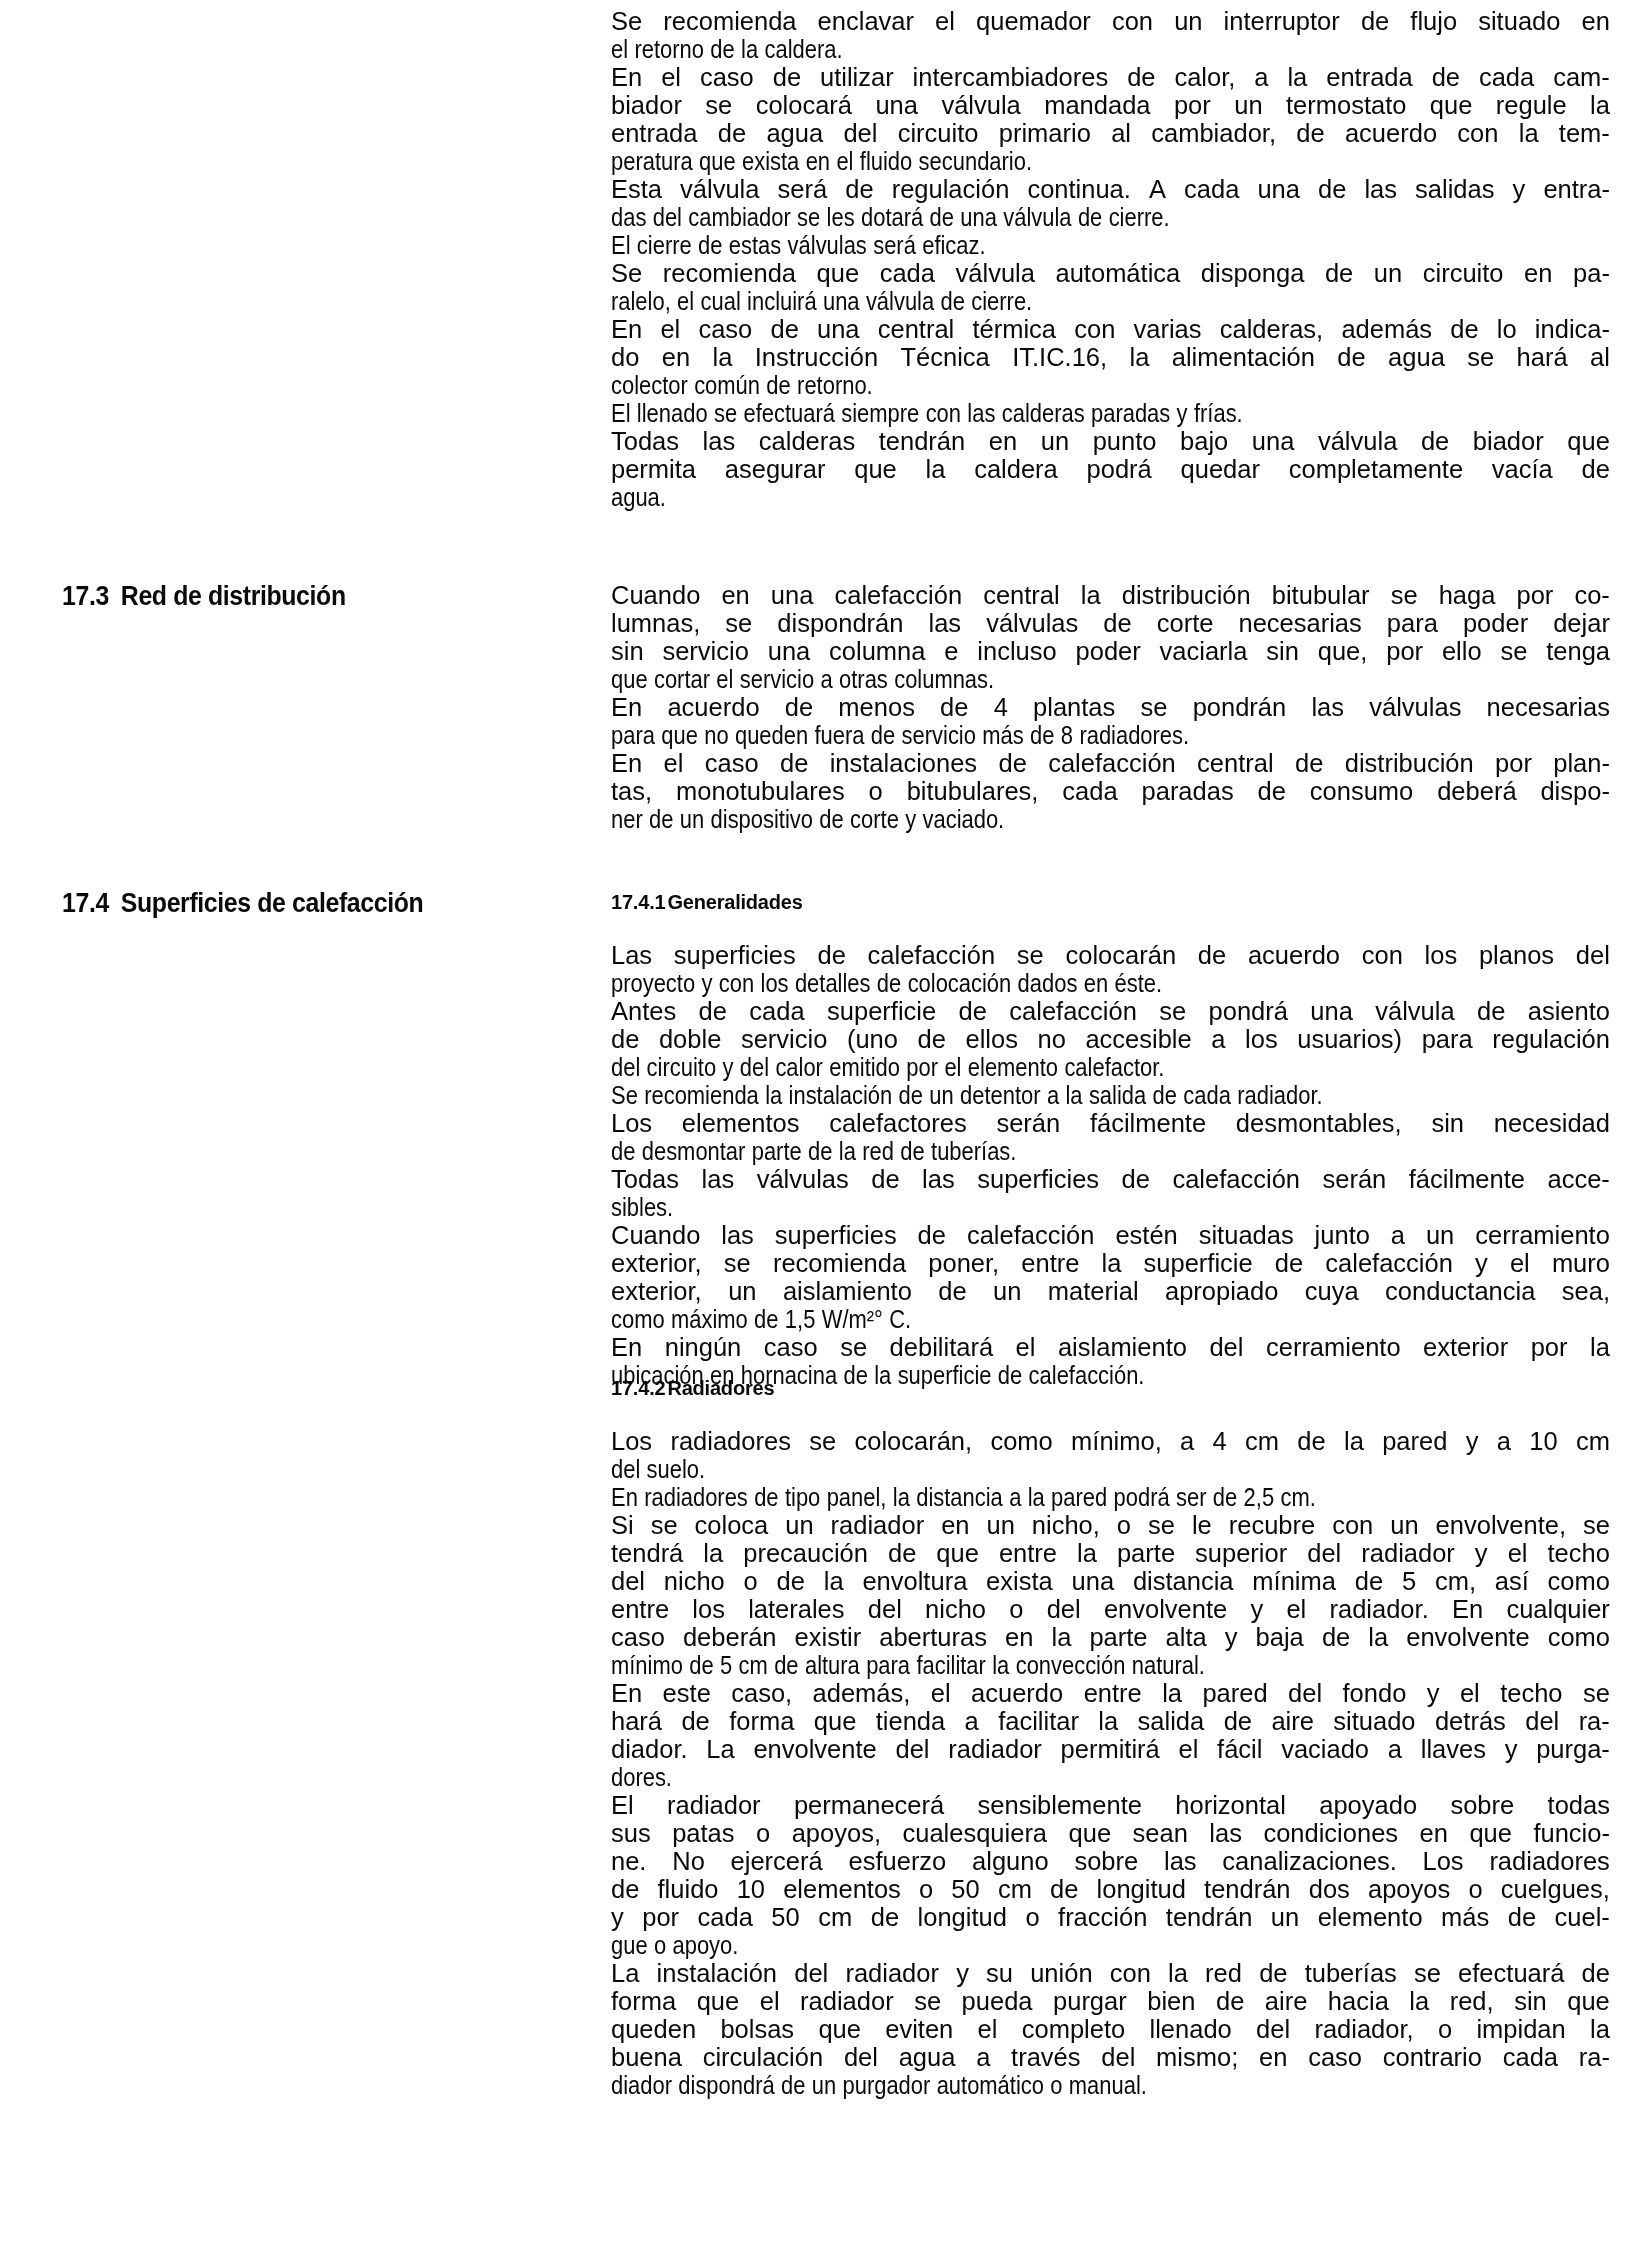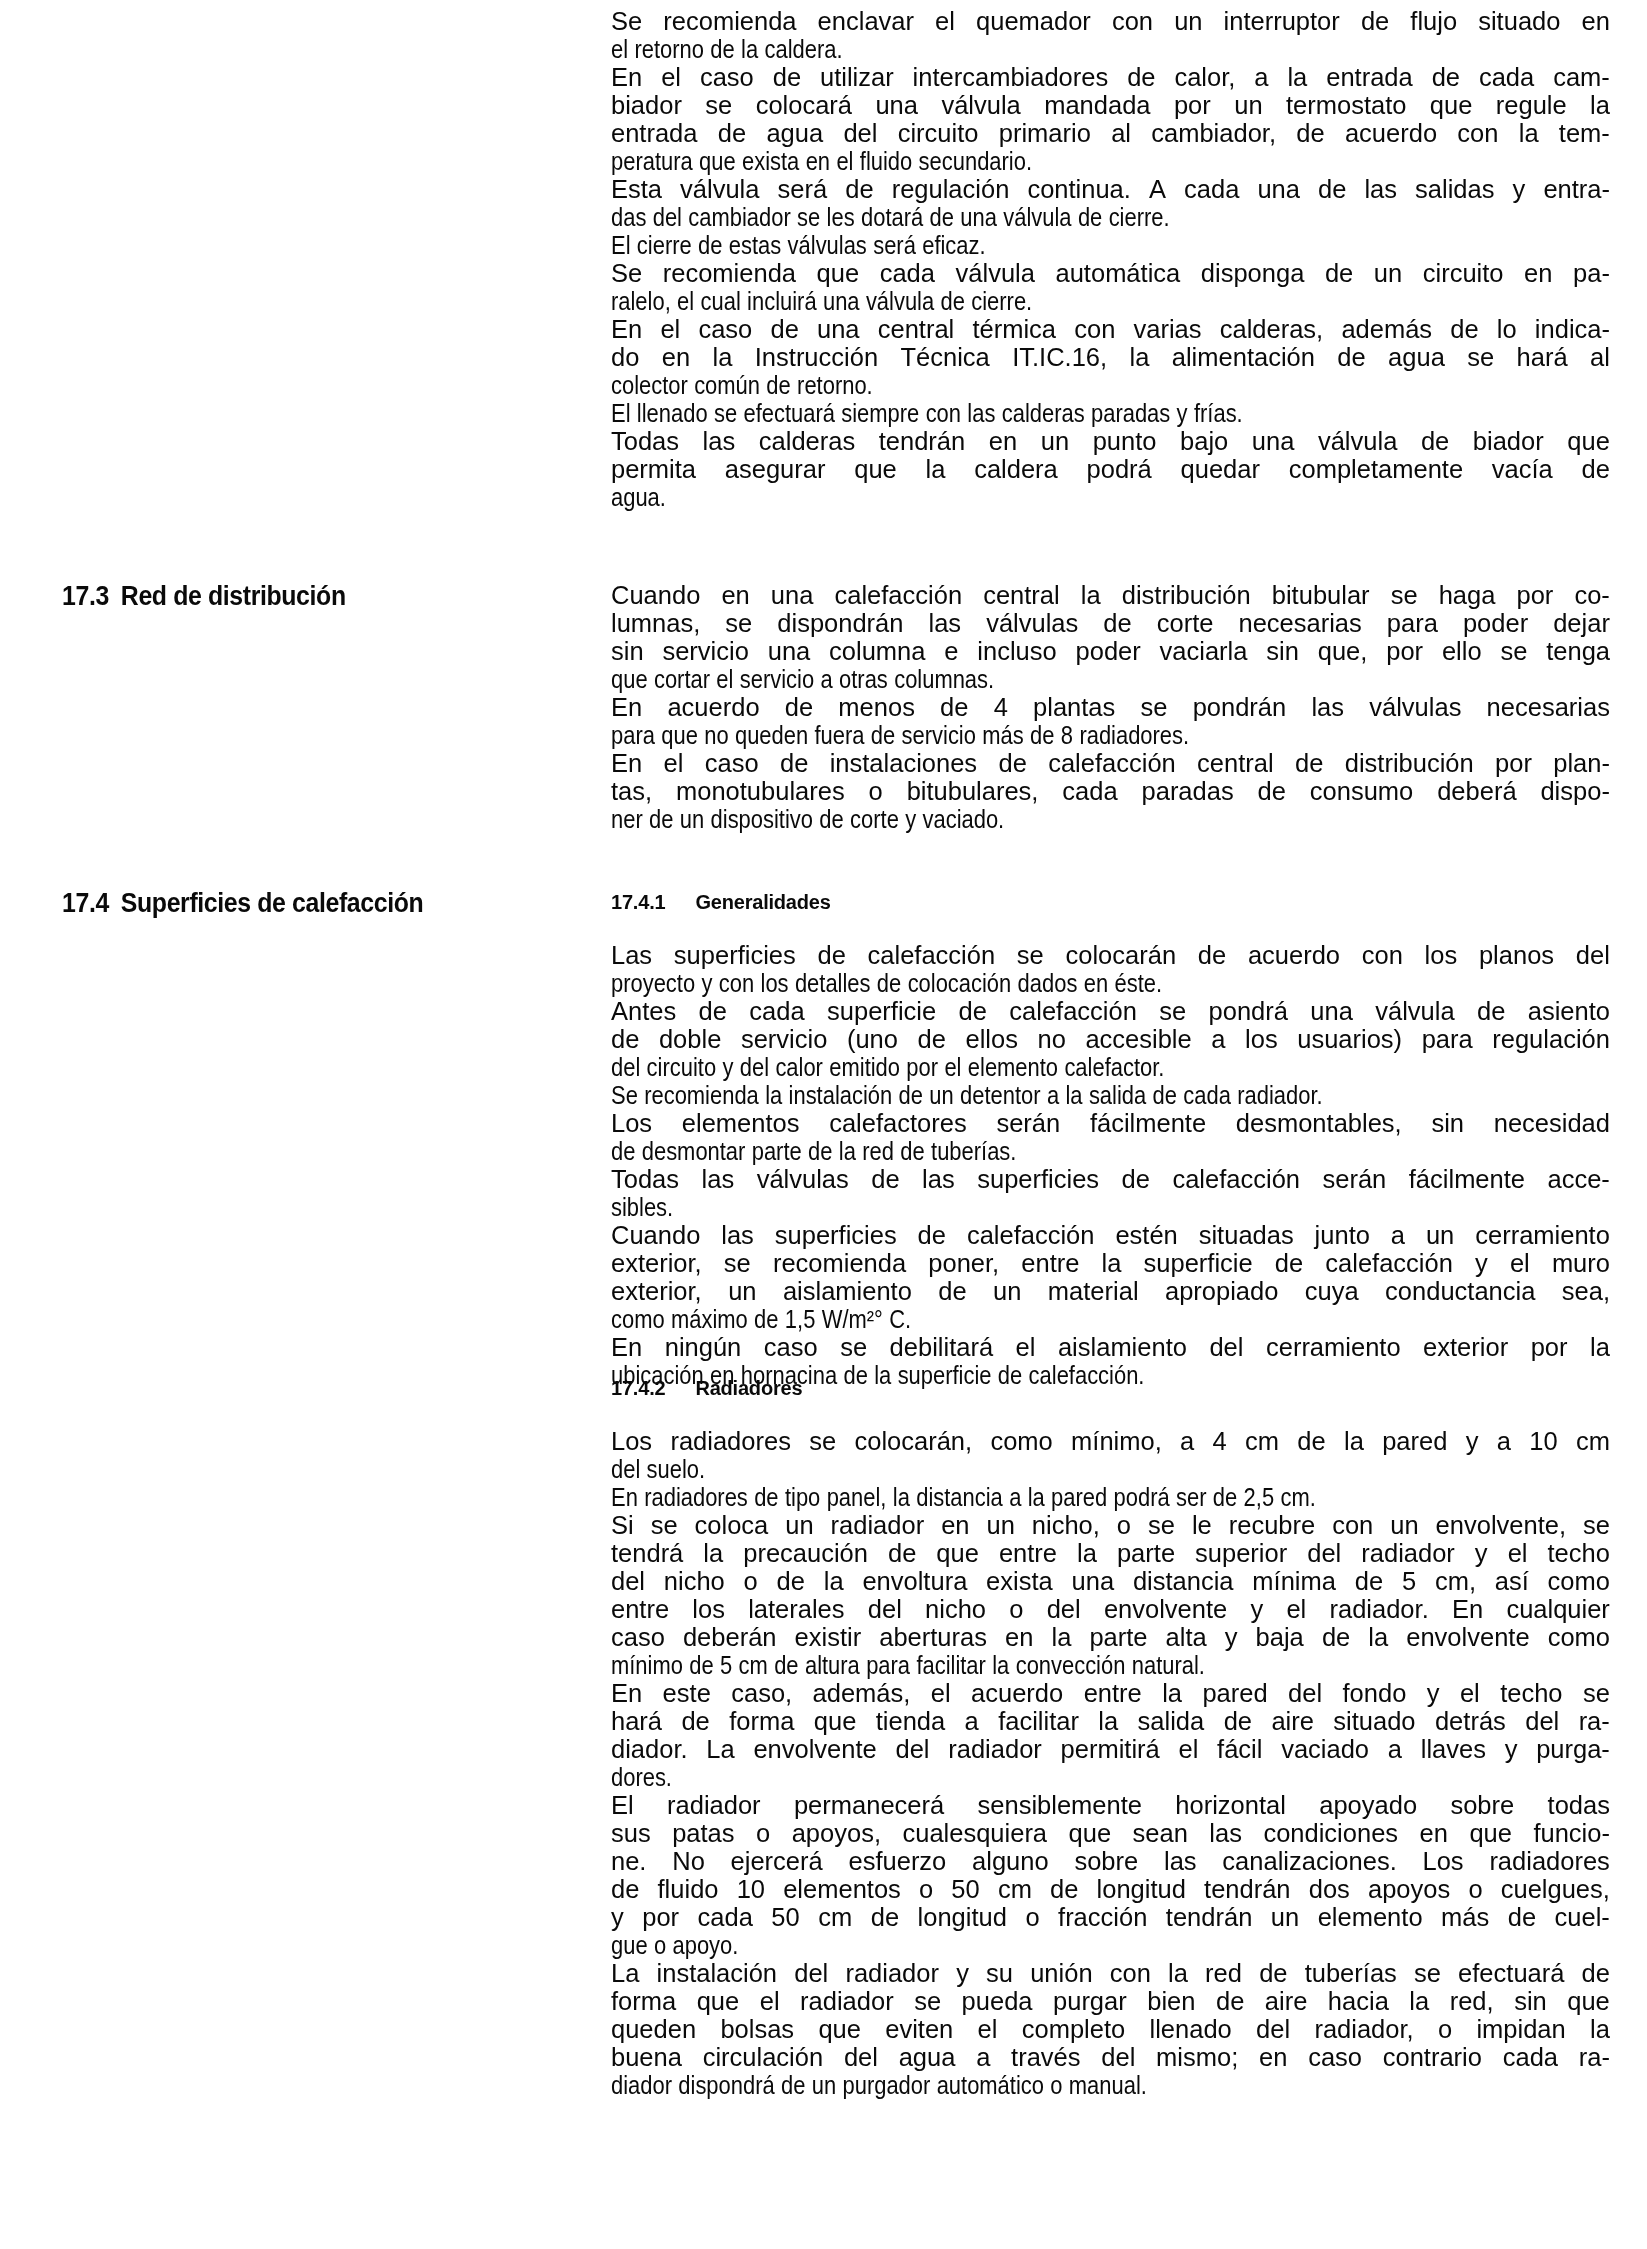--- a/index.html
+++ b/index.html
@@ -10,21 +10,21 @@
          font-weight:bold; font-size:27px; letter-spacing:-0.4px; white-space:nowrap;
          transform:scaleX(0.92); transform-origin:left top; }
   .side-heading .num { margin-right:13px; }
   .col { position:absolute; left:611px; width:999px; }
   .line { height:28px; line-height:28px; font-size:25.5px; white-space:nowrap;
           overflow:visible; display:flex; justify-content:space-between; }
   .line span.w { display:inline-block; }
   .line.last { justify-content:flex-start; gap:7.4px; }
   .sub-heading { height:28px; line-height:28px; font-size:20px; font-weight:bold;
          letter-spacing:-0.2px; white-space:nowrap; }
-  .sub-heading .num { margin-right:30px; }
+  .sub-heading .num { margin-right:2px; }
   .gap-m { height:25px; }
 </style>
 </head>
 <body>
 
 <div class="page">
 
   <div class="side-heading" style="top:581px">
     <span class="num">17.3</span><span>Red de distribución</span>
   </div>

